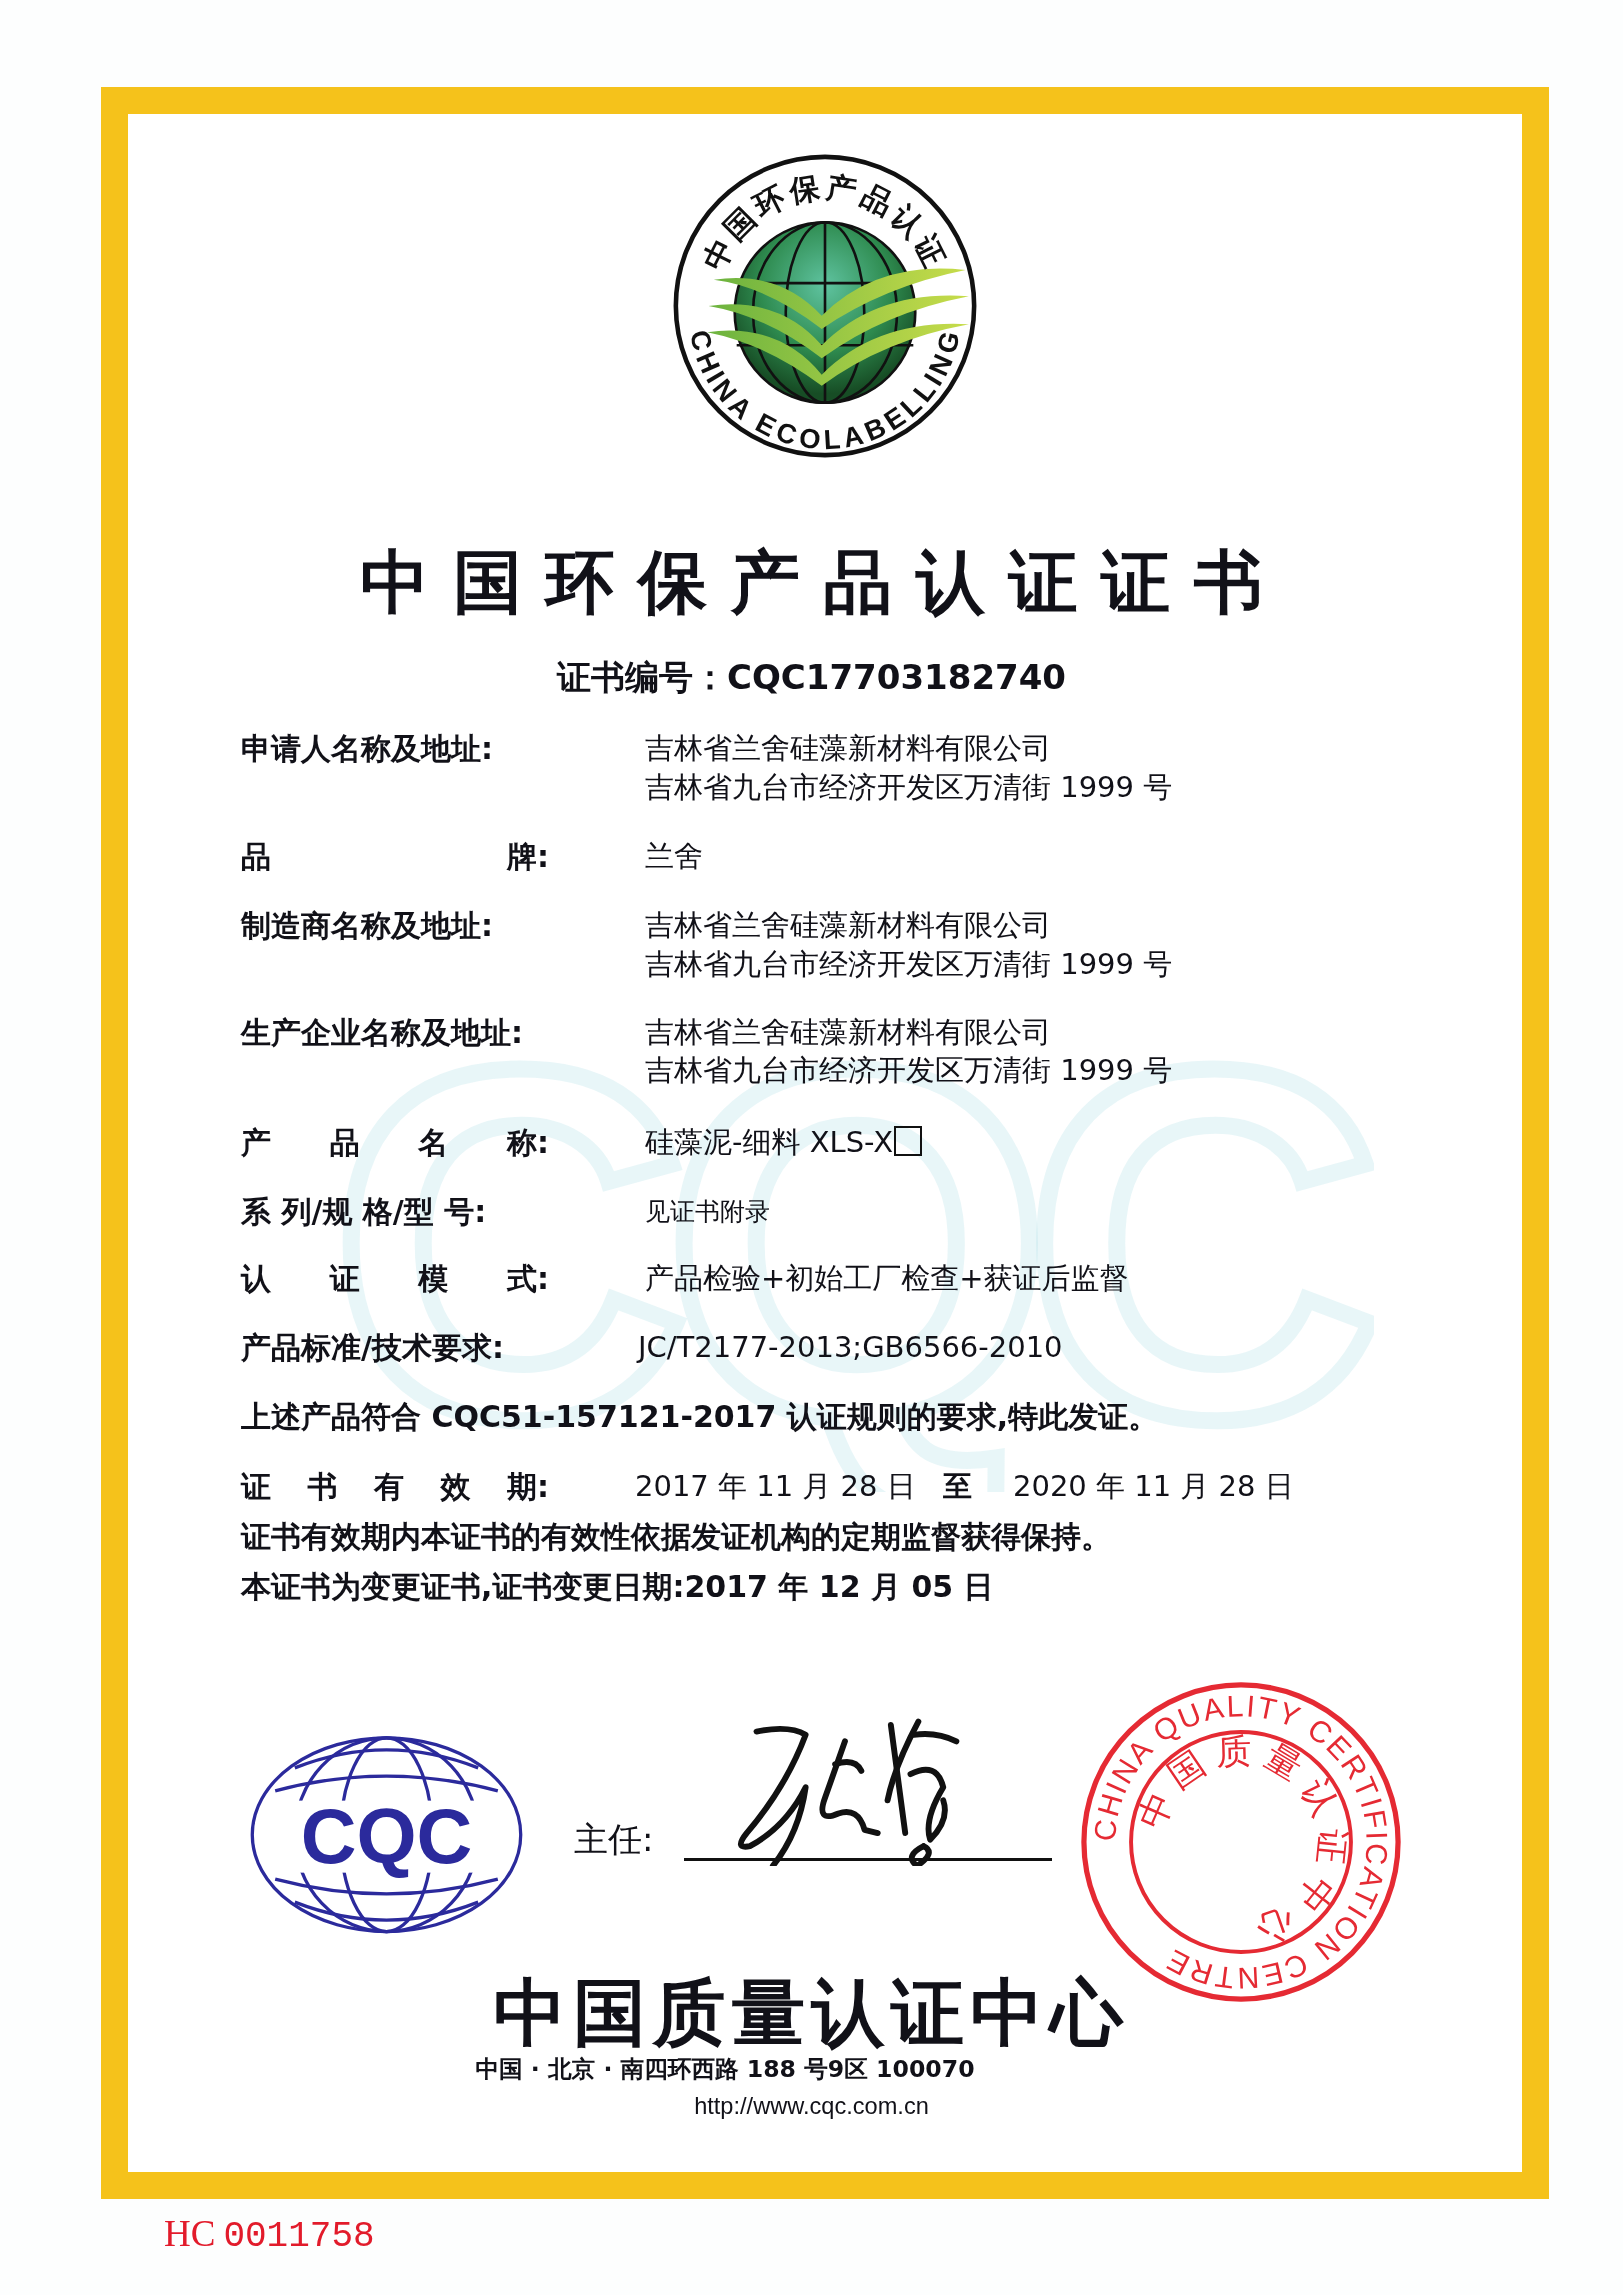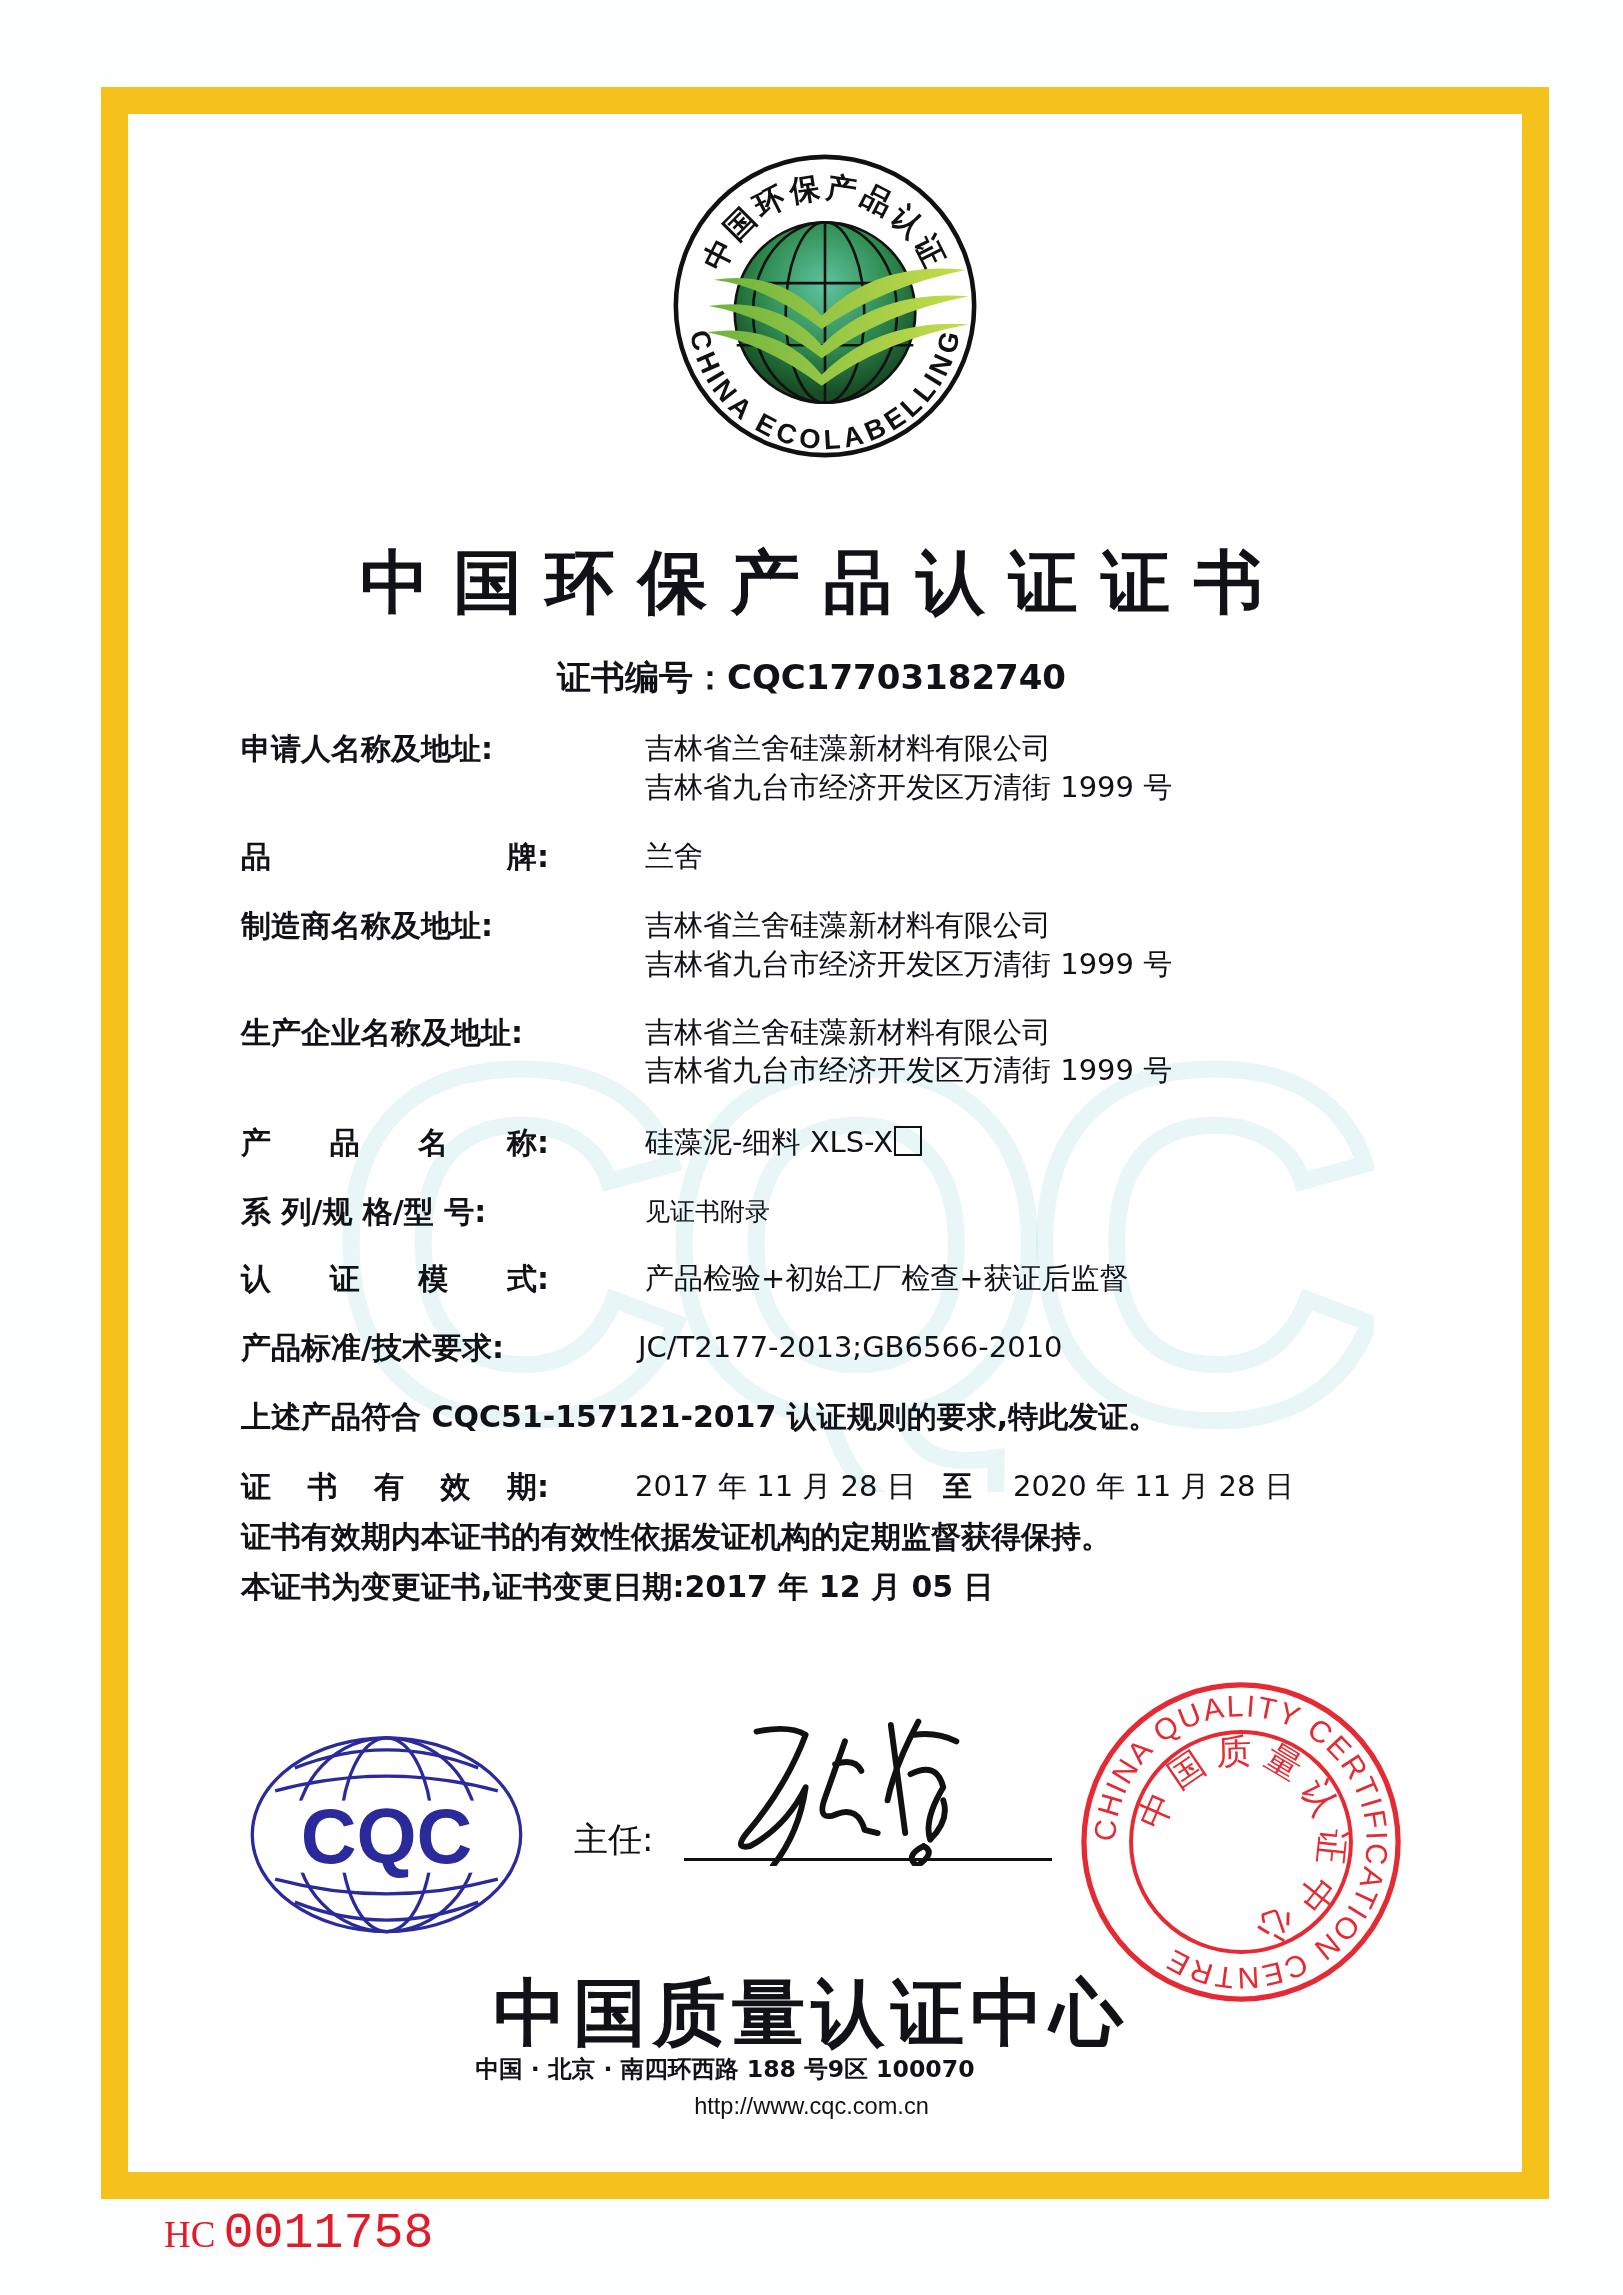--- a/index.html
+++ b/index.html
@@ -52,21 +52,21 @@
 
   .org-name {
     left:0; width:1623px; top:1970px; text-align:center; font-weight:bold;
     font-size:73px; letter-spacing:6.5px; line-height:85px;
   }
   .org-addr { left:0; width:1450px; top:2055px; text-align:center; font-size:23.6px; font-weight:bold; line-height:29px; }
   .org-url { left:0; width:1623px; top:2092px; text-align:center; font-size:23.6px; line-height:29px; font-family:"Liberation Sans", sans-serif; }
 
   .serial { left:164px; top:2211px; color:#e21b2b; line-height:46px; }
   .serial .pre { font-family:"Liberation Serif", serif; font-size:37px; margin-right:8px; }
-  .serial .num { font-family:"Liberation Mono", monospace; font-size:50px;text-align:center; }
+  .serial .num { font-family:"Liberation Mono", monospace; font-size:36px;text-align:center; }
 </style>
 </head>
 <body>
 
 <div class="frame"></div>
 
 <div class="watermark">CQC</div>
 
 <svg class="eco-logo" viewBox="0 0 480 480">
   <defs>

